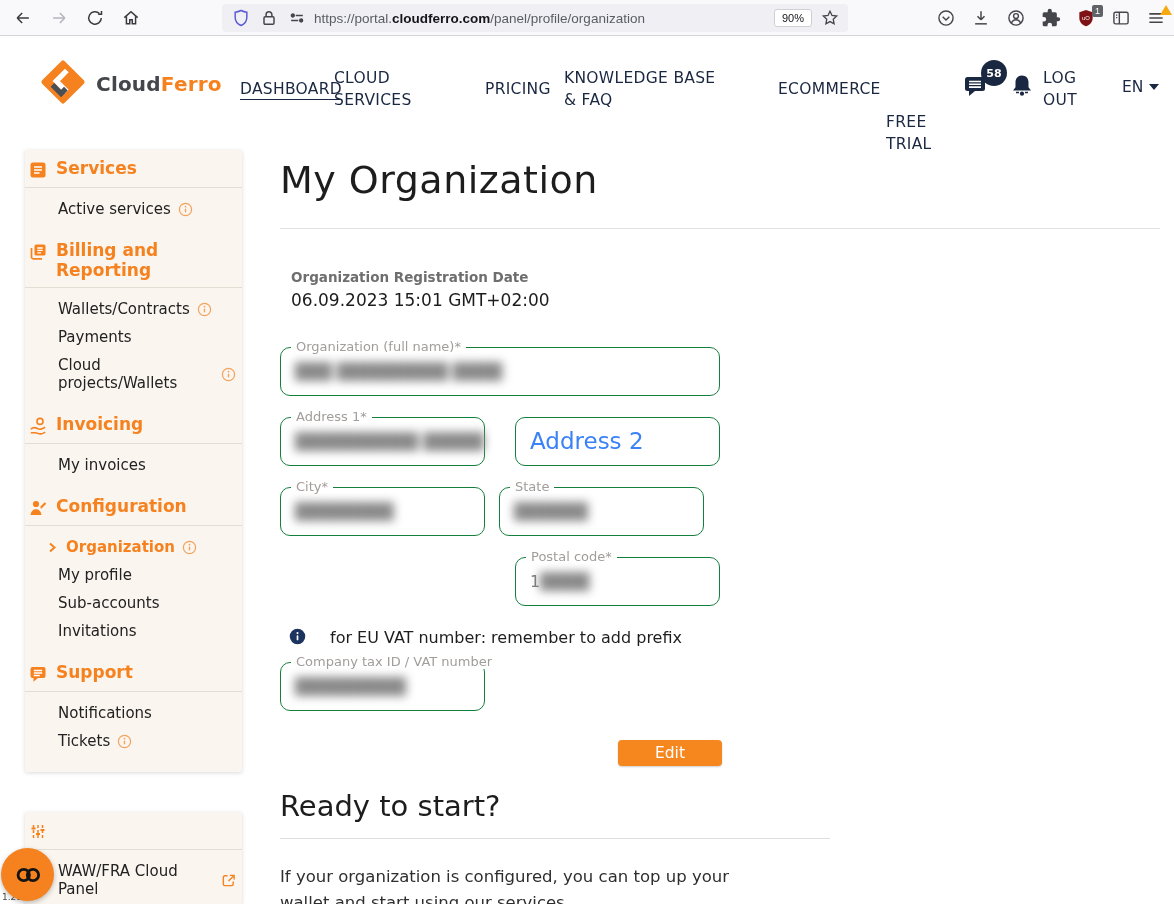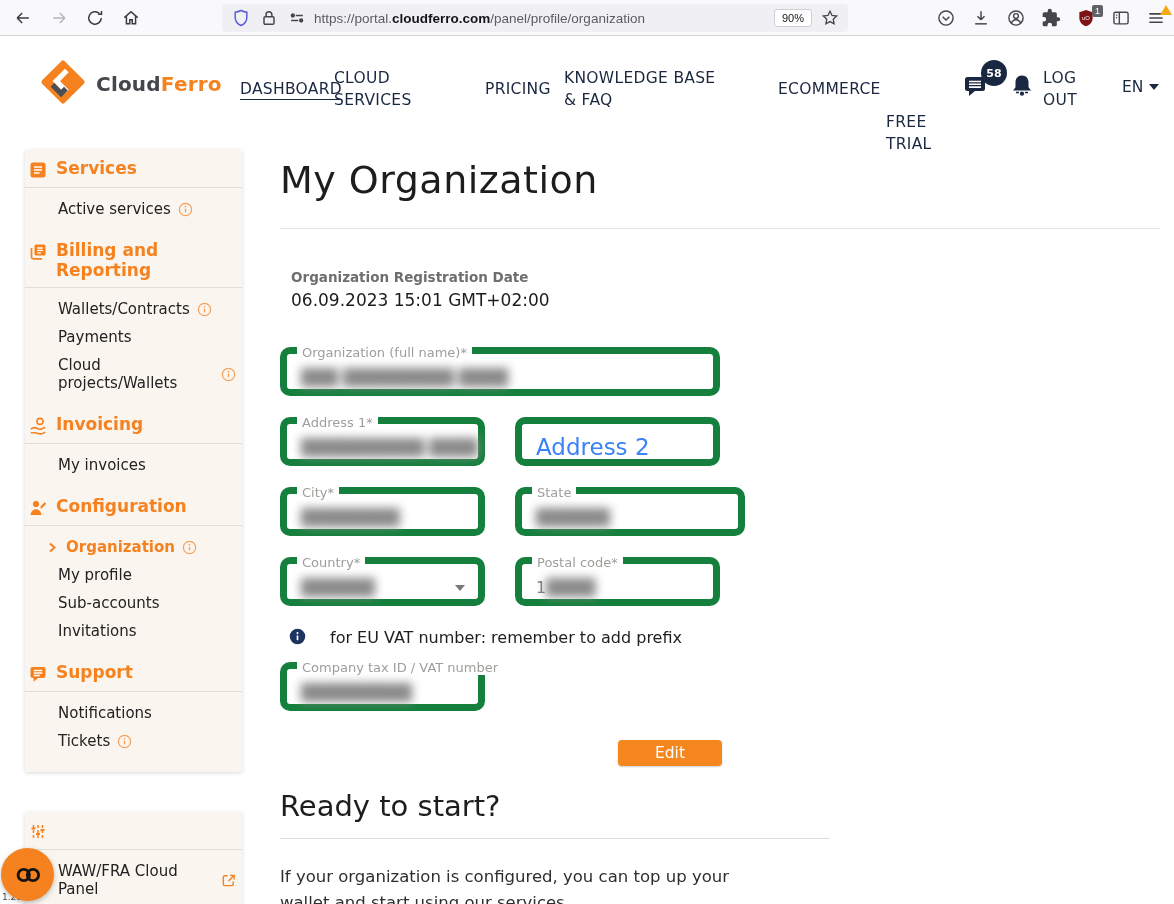--- a/index.html
+++ b/index.html
@@ -71,21 +71,21 @@
                border-radius:50%; background:#f5821f; box-shadow:0 2px 5px rgba(0,0,0,.25);
                display:flex; align-items:center; justify-content:center; cursor:pointer; z-index:5; }
 
   
   .main-title { position:absolute; left:280px; top:158px; font-size:38px; font-weight:400;
                 color:#1d1d1d; letter-spacing:.5px; }
   .hr1 { position:absolute; left:280px; top:228px; width:880px; height:1px; background:#e2e2e2; }
   .reg-label { position:absolute; left:291px; top:269px; font-size:13.5px; font-weight:bold; color:#6e6e6e; }
   .reg-value { position:absolute; left:291px; top:290px; font-size:17px; color:#1c1c1c; }
 
-  .field { position:absolute; height:49px; border:7px solid #15803d; border-radius:10px;
+  .field { position:absolute; height:49px; border:1px solid #15803d; border-radius:10px;
            background:#fff; }
   .field .flabel { position:absolute; top:-9px; left:10px; background:#fff; padding:0 5px;
                    font-size:13px; color:#a09d9a; white-space:nowrap; }
   .field .fvalue { display:block; padding:0 14px; line-height:47px; font-size:16px;
                    color:#8a8a8a; filter:blur(5px); white-space:nowrap; overflow:hidden; }
   .field .fvis { position:absolute; left:14px; top:0; line-height:47px; font-size:16px; color:#7c7c7c; }
   .field .fvalue.offset { padding-left:24px; }
   .field .fplaceholder { display:block; padding:0 14px; line-height:47px; font-size:23px; color:#3b82f6; }
   .sel-caret { position:absolute; right:13px; top:21px; width:0; height:0;
                border-left:5.5px solid transparent; border-right:5.5px solid transparent;
@@ -427,30 +427,25 @@
     <span class="fvalue">██████████ ██████ ██</span>
   </div>
   <div class="field" style="left:515px; top:417px; width:205px;">
     <span class="fplaceholder">Address 2</span>
   </div>
 
   <div class="field" style="left:280px; top:487px; width:205px;">
     <span class="flabel">City*</span>
     <span class="fvalue">████████</span>
   </div>
-  <div class="field" style="left:515px; top:487px; width:230px;">
+  <div class="field" style="left:499px; top:487px; width:205px;">
     <span class="flabel">State</span>
     <span class="fvalue">██████</span>
   </div>
 
-  <div class="field" style="left:280px; top:557px; width:205px;">
-    <span class="flabel">Country*</span>
-    <span class="fvalue">██████</span>
-    <span class="sel-caret"></span>
-  </div>
   <div class="field" style="left:515px; top:557px; width:205px;">
     <span class="flabel">Postal code*</span>
     <span class="fvis">1</span>
     <span class="fvalue offset">████</span>
   </div>
 
   <div class="vat-row">
     <svg viewBox="0 0 18 18">
         <circle cx="9" cy="9" r="8.2" fill="#1d3461"></circle>
         <circle cx="9" cy="5.4" r="1.1" fill="#fff"></circle>

